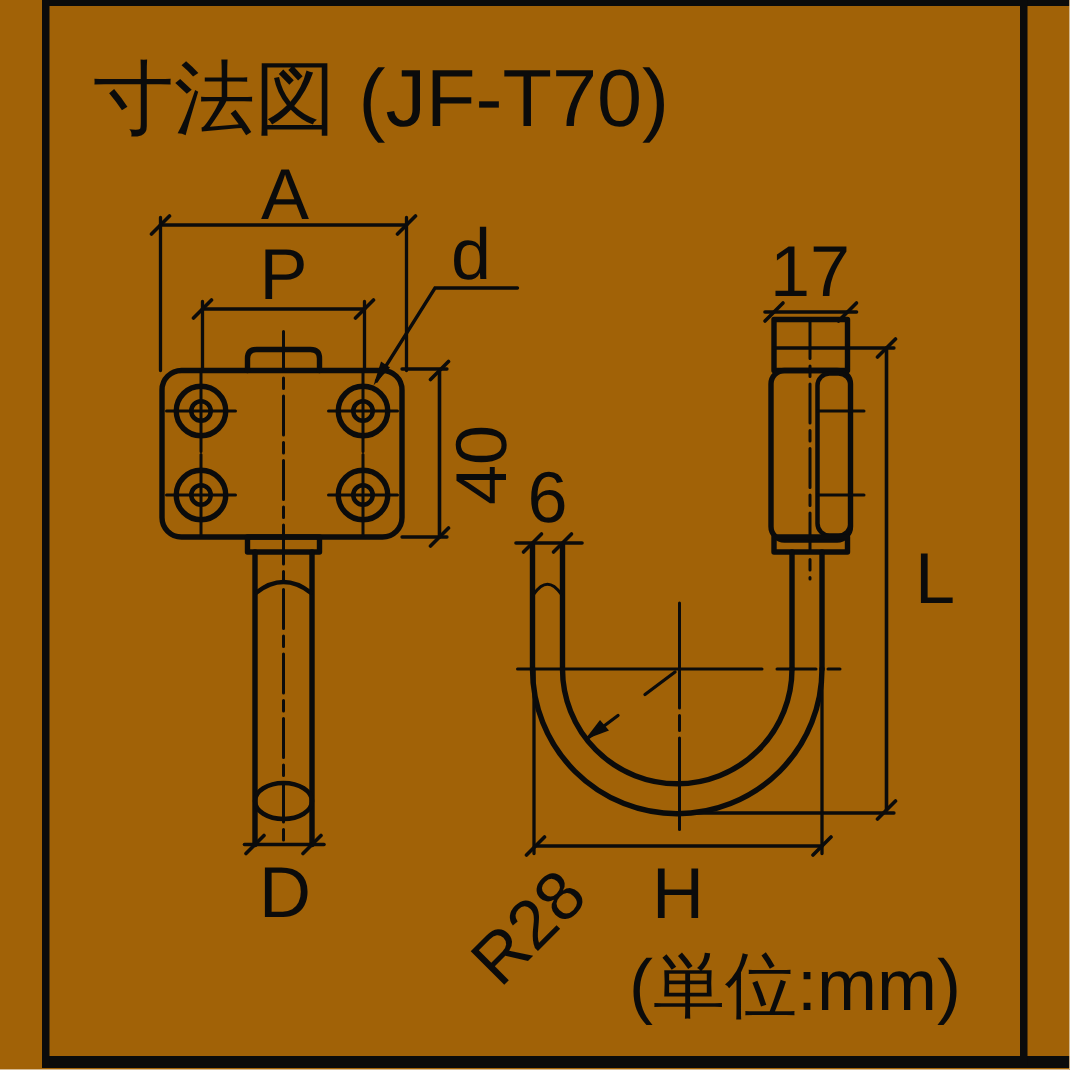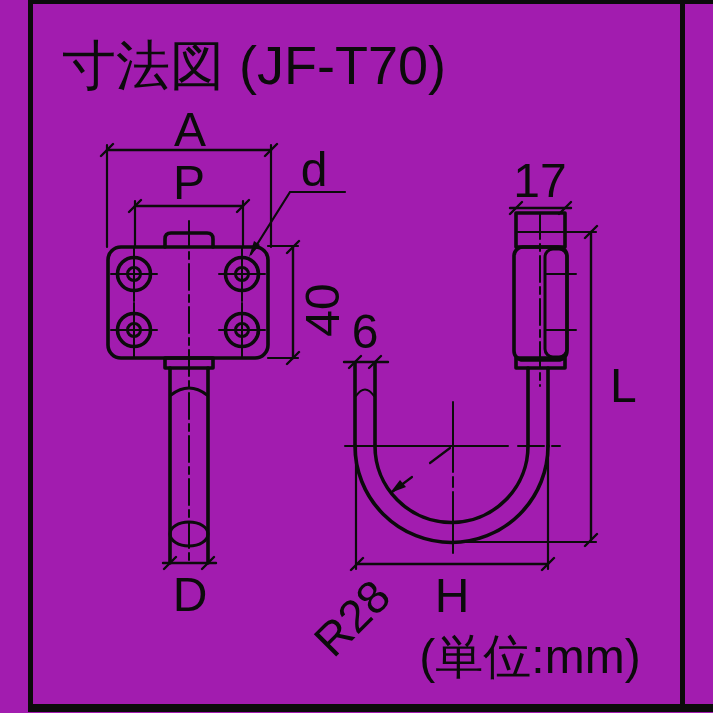--- a/index.html
+++ b/index.html
@@ -1,16 +1,16 @@
 <!DOCTYPE html>
 <html><head>
 <meta charset="utf-8">
 <style>
   html,body{margin:0;padding:0;background:#fff;}
-  .stage{position:relative;width:713px;height:713px;background:#a21caf;overflow:hidden;}
+  .stage{position:relative;width:713px;height:713px;background:#a16207;overflow:hidden;}
   svg{display:block;}
   .outline{fill:none;stroke:#0b0b0b;stroke-width:3.6;stroke-linecap:round;stroke-linejoin:round;}
   .mid{fill:none;stroke:#0b0b0b;stroke-width:3;stroke-linecap:round;}
   .dim{fill:none;stroke:#0b0b0b;stroke-width:2.4;stroke-linecap:round;}
   .ext{fill:none;stroke:#0b0b0b;stroke-width:2.2;stroke-linecap:round;}
   .center{fill:none;stroke:#0b0b0b;stroke-width:2;stroke-linecap:round;}
   .chain{stroke-dasharray:26 5 7 5;}
   .longchain{stroke-dasharray:70 5 10 5;}
   .arrow{fill:#0b0b0b;stroke:none;}
   .frame{fill:none;stroke:#0b0b0b;}

